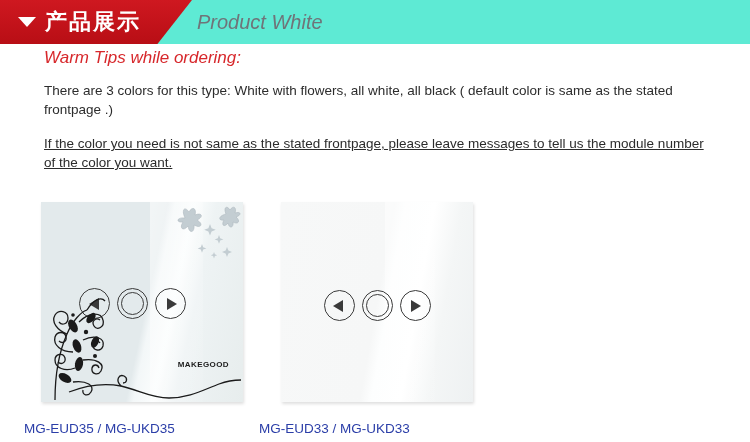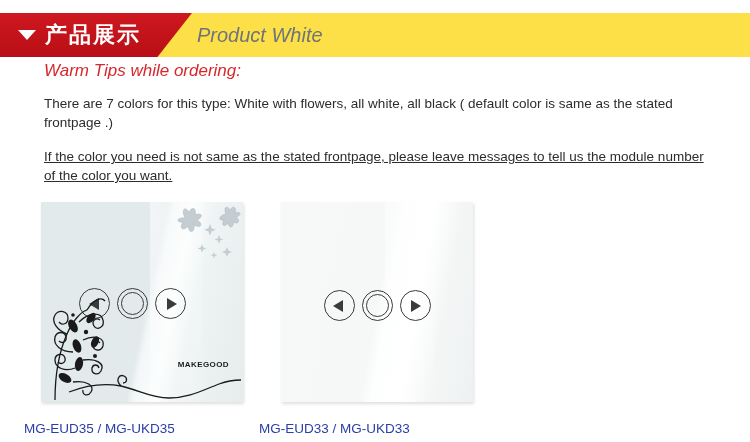--- a/index.html
+++ b/index.html
@@ -13,23 +13,22 @@
     font-family: "Liberation Sans", sans-serif;
     overflow: hidden;
     position: relative;
   }
 
   
   .header {
     position: relative;
     width: 750px;
     height: 44px;
-    background: #fde047;
+    background: #5eead4;
     overflow: hidden;
-    margin-top: 13px;
   }
   .header-red {
     position: absolute;
     left: 0;
     top: 0;
     width: 192px;
     height: 44px;
     background: #c9161d;
     background: linear-gradient(180deg, #cf1820 0%, #b80e15 100%);
     clip-path: polygon(0 0, 100% 0, 82% 100%, 0 100%);
@@ -246,21 +245,21 @@
 <div class="header">
   <div class="header-red">
     <span class="header-arrow"></span>
     <span class="header-cn">产品展示</span>
   </div>
   <div class="header-en">Product White</div>
 </div>
 
 <div class="content">
   <div class="tips-title">Warm Tips while ordering:</div>
-  <p class="para">There are 7 colors for this type: White with flowers, all white, all black ( default color is same as the stated frontpage .)</p>
+  <p class="para">There are 3 colors for this type: White with flowers, all white, all black ( default color is same as the stated frontpage .)</p>
   <p class="para second">If the color you need is not same as the stated frontpage, please leave messages to tell us the module number of the color you want.</p>
 </div>
 
 <div class="products">
 
   <div class="product product-1 panel-1">
     <div class="panel-wrap">
       <div class="panel panel-white-flower">
         <div class="gloss"></div>
 

